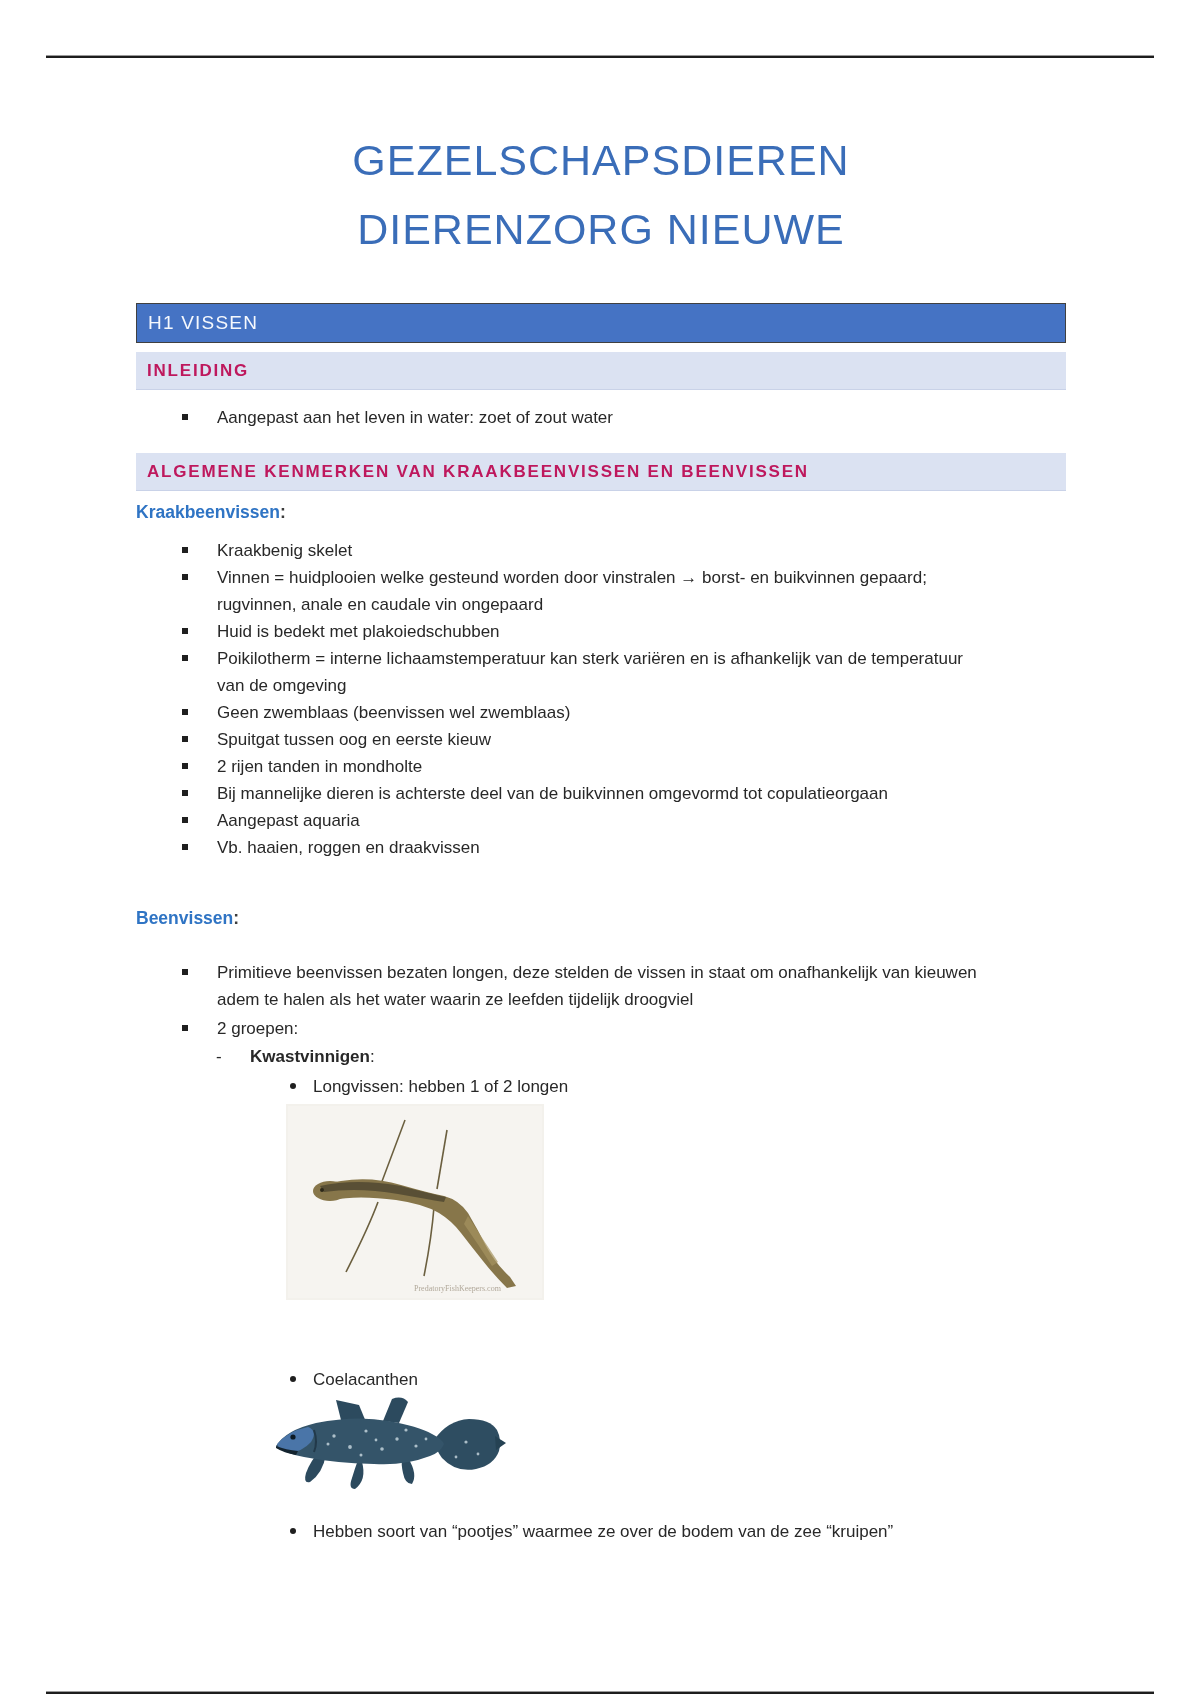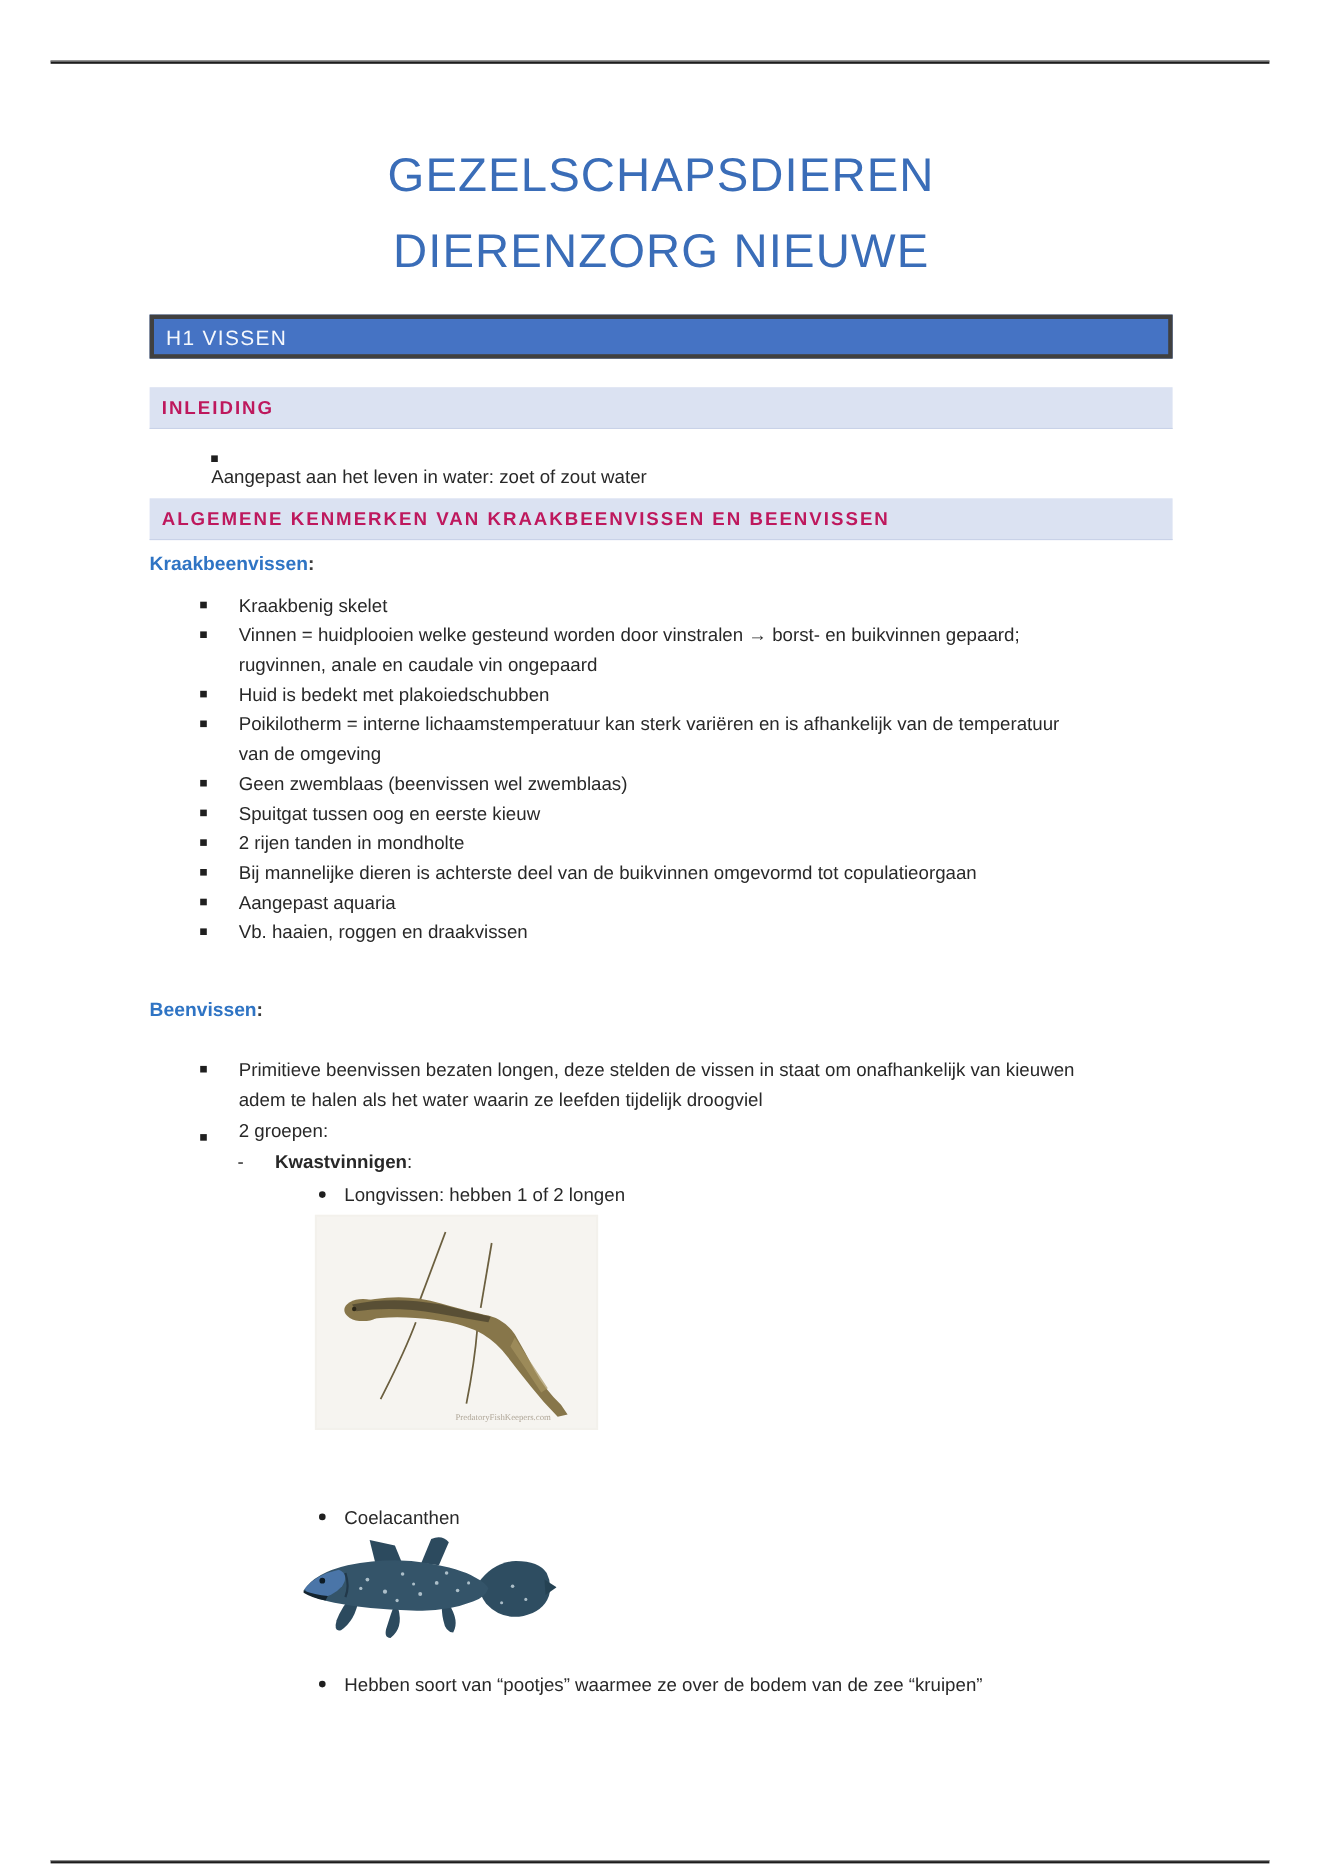--- a/index.html
+++ b/index.html
@@ -14,21 +14,21 @@
   .rule.bottom { top:1691px; }
 
   .doc-title {
     position:absolute; left:136px; top:126px; width:930px;
     text-align:center; color:#3a6db8; font-size:43px; line-height:69px;
     letter-spacing:1px; font-weight:300;
   }
 
   .bar { position:absolute; left:136px; width:930px; }
   .bar-blue {
-    top:286px; height:40px; background:#4573c4; border:4px solid #404040;
+    top:303px; height:40px; background:#4573c4; border:1px solid #404040;
     color:#f5f8fd; font-size:19px; letter-spacing:1.2px; font-weight:500;
     line-height:38px; padding-left:11px;
   }
   .bar-light {
     height:38px; background:#dbe2f2; border-bottom:1px solid #c9d2e8;
     color:#be185d; font-size:17px; letter-spacing:1.8px; font-weight:600;
     line-height:38px; padding-left:11px;
   }
   .bar-inleiding { top:352px; }
   .bar-algemene  { top:453px; }
@@ -44,28 +44,28 @@
   .sq-marker {
     flex:0 0 auto; width:6px; height:6px; background:#1f1f1f; margin-top:10px;
   }
   .rd-marker {
     flex:0 0 auto; width:6px; height:6px; background:#1f1f1f; border-radius:50%; margin-top:10px;
   }
   .dash-marker { flex:0 0 auto; width:10px; color:#282828; }
   .gap-sq { margin-right:29px; }      
 
   .abs { position:absolute; }
-  .row-inleiding { left:192px; top:404px; width:884px;flex-direction:column; }
+  .row-inleiding { left:182px; top:404px; width:884px; }
 
   .list-a { position:absolute; left:182px; top:537px; width:884px; }
   .list-a .bullet-row { margin:0; }
   .list-a .txt { width:849px; }
 
   .row-prim    { left:182px; top:959px; width:884px; }
-  .row-groepen { left:182px; top:1015px; width:884px;align-items:center; }
+  .row-groepen { left:182px; top:1015px; width:884px; }
   .row-kwast   { left:216px; top:1043px; width:850px; font-weight:700; }
   .row-kwast .dash-marker { font-weight:400; width:34px; }
   .row-long    { left:290px; top:1073px; width:770px; }
   .row-long .rd-marker, .row-coel .rd-marker, .row-poot .rd-marker { margin-right:17px; }
   .row-coel    { left:290px; top:1366px; width:770px; }
   .row-poot    { left:290px; top:1518px; width:800px; }
 
   .img-lungfish { position:absolute; left:286px; top:1104px; width:204px; height:196px;border-radius:22px; }
   .img-coelacanth { position:absolute; left:266px; top:1392px; width:240px; height:105px; }
   svg { display:block; }

